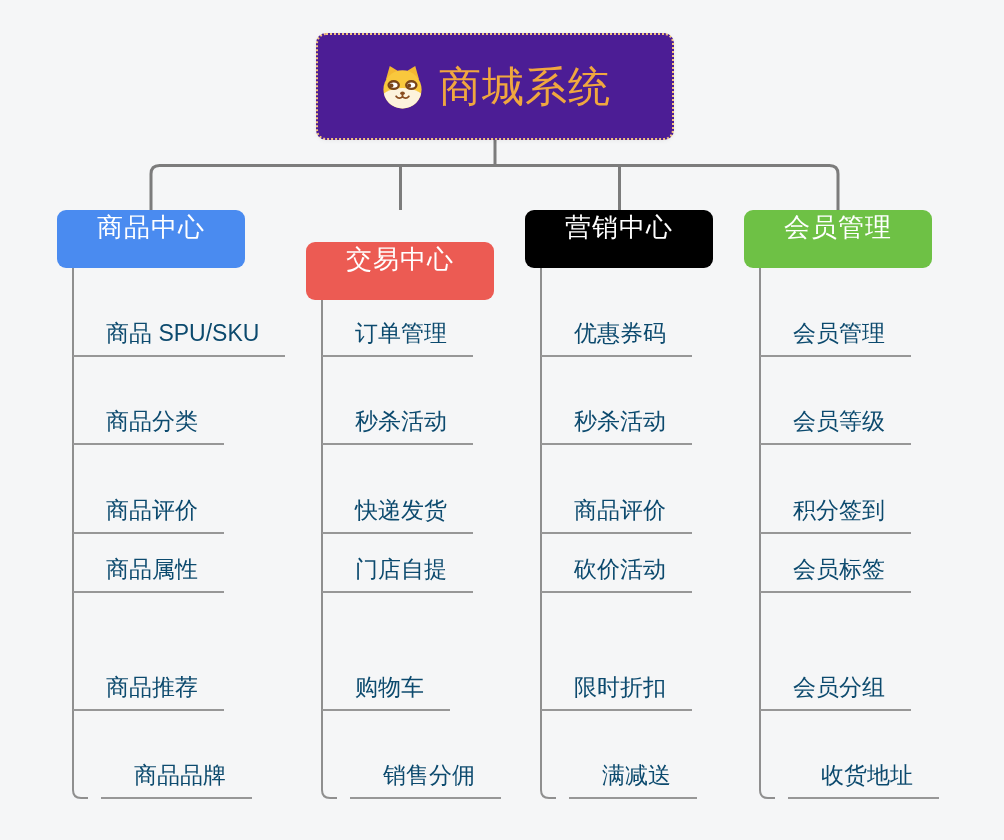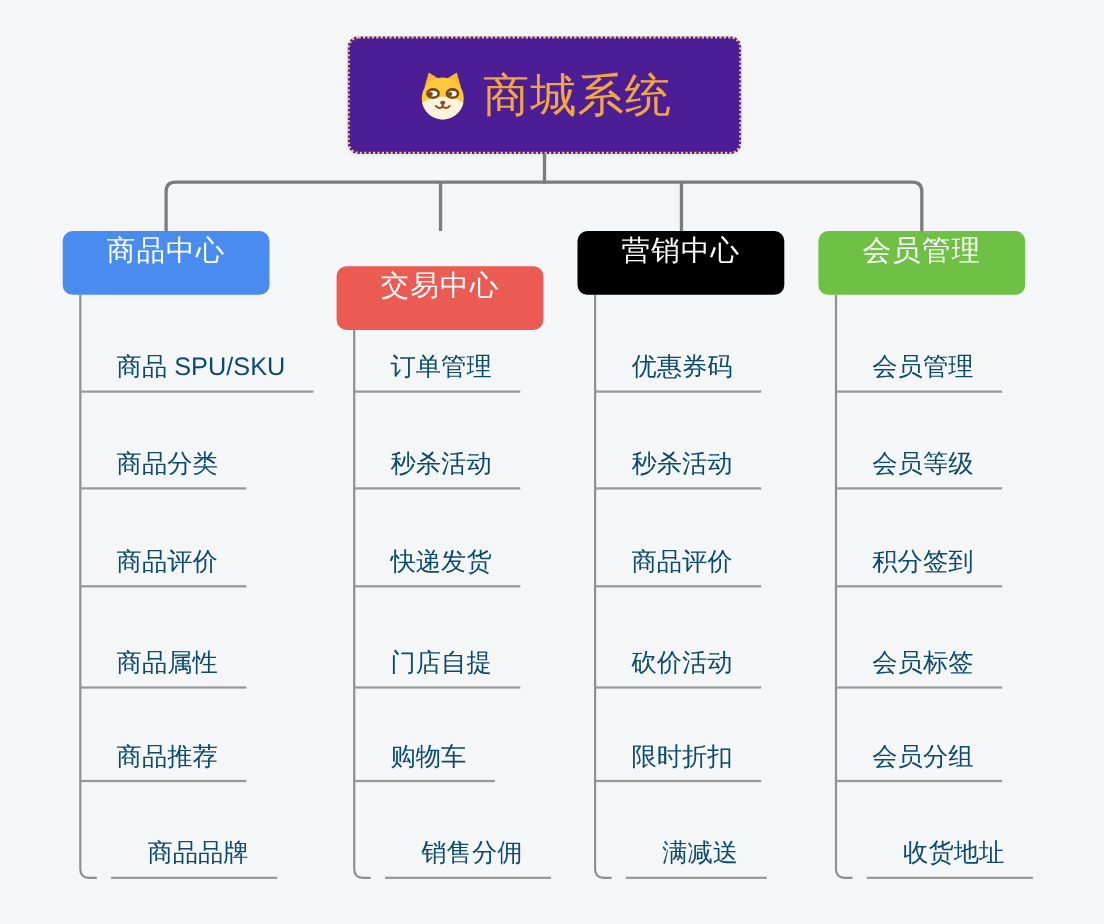--- a/index.html
+++ b/index.html
@@ -60,21 +60,21 @@
     z-index: 1;
   }
   .leaf-node .leaf-label { padding-bottom: 6px; display: inline-block; }
   .col-1 { left: 73px; }
   .col-2 { left: 322px; }
   .col-3 { left: 541px; }
   .col-4 { left: 760px; }
   .row-1 { top: 311px; }
   .row-2 { top: 399px; }
   .row-3 { top: 488px; }
-  .row-4 { top: 580px; }
+  .row-4 { top: 547px; }
   .row-5 { top: 665px; }
   .row-6 { top: 753px; margin-left: 28px; }
 </style>
 </head>
 <body>
 
 <svg class="connectors" viewBox="0 0 1004 840" xmlns="http://www.w3.org/2000/svg">
 
   <path d="M495 140 V167" stroke="#7C7C7C" stroke-width="3" fill="none"></path>
 

